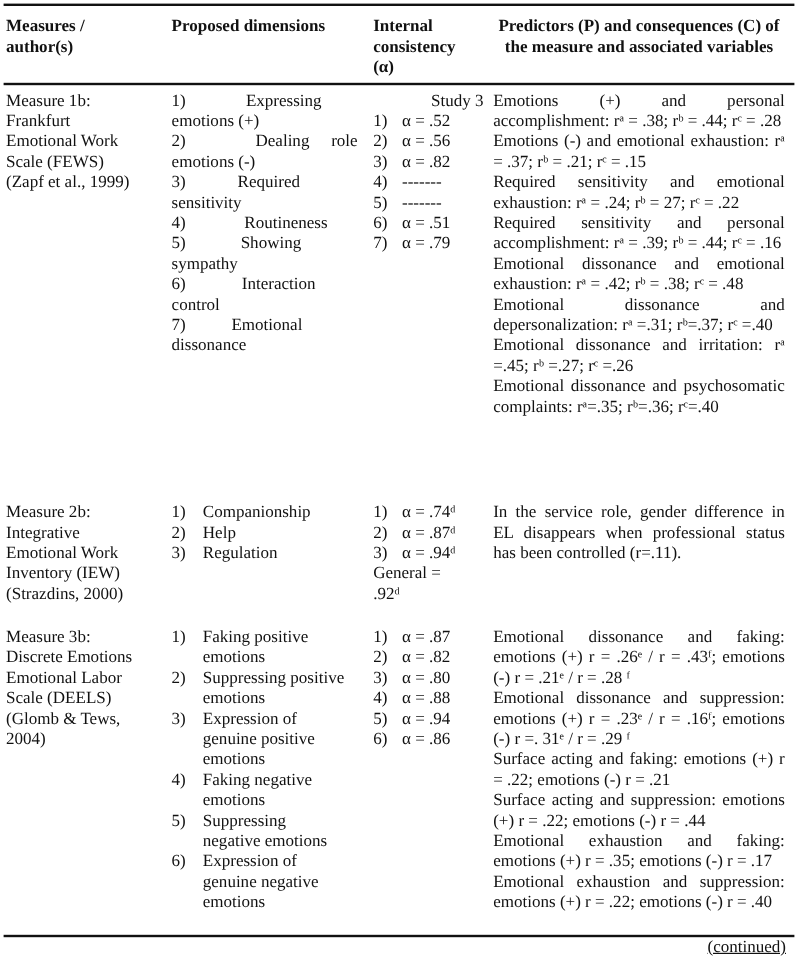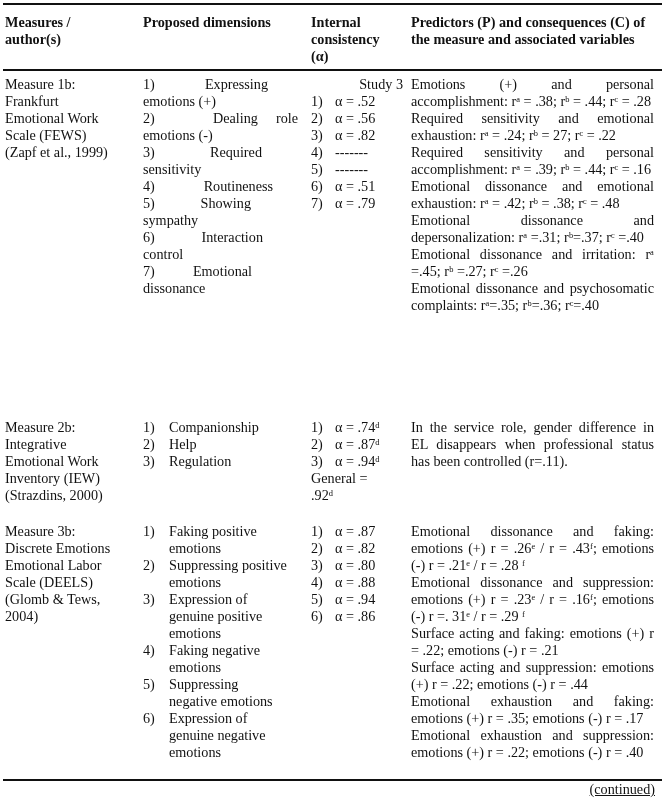--- a/index.html
+++ b/index.html
@@ -9,21 +9,21 @@
     line-height: 17px;
   }
   .rule { position: absolute; left: 3px; width: 659px; background: #111; }
   .rule.top { top: 3px; height: 2px; }
   .rule.mid { top: 69px; height: 2px; }
   .rule.bot { top: 779px; height: 2px; }
   .col { position: absolute; }
   .c1 { left: 5px; width: 125px; }
   .c2 { left: 143px; width: 155px; }
   .c3 { left: 311px; width: 92px; }
-  .c4 { left: 411px; width: 243px; }
+  .c4 { left: 411px; width: 243px; text-align: center; }
   .hdr { top: 14px; font-weight: bold; }
   .justify { text-align: justify; text-align-last: left; }
   .jline { display: flex; justify-content: space-between; }
   .item { display: flex; }
   .num { width: 26px; flex: 0 0 26px; }
   .anum { width: 24px; flex: 0 0 24px; text-align: left; }
   .para { margin: 0; }
   .study { text-align: right; padding-left: 12px; }
   .continued { position: absolute; right: 10px; top: 781px; text-decoration: underline; }
 </style>
@@ -66,21 +66,21 @@
     </div>
   <div>emotions (+)</div>
   <div class="jline">
       <span>2)</span>
       <span style="margin-left:40px">Dealing</span>
       <span>role</span>
     </div>
   <div>emotions (-)</div>
   <div class="jline">
       <span>3)</span>
-      <span style="margin-right:36px">Required</span>
+      <span style="margin-right:48px">Required</span>
     </div>
   <div>sensitivity</div>
   <div class="jline">
       <span>4)</span>
       <span style="margin-right:25px">Routineness</span>
     </div>
   <div class="jline">
       <span>5)</span>
       <span style="margin-right:47px">Showing</span>
     </div>
@@ -124,20 +124,21 @@
       <span>α = .51</span>
     </div>
   <div class="item">
       <span class="anum">7)</span>
       <span>α = .79</span>
     </div>
 </div>
 
 <div class="col c4 justify" style="top:76px">
   <p class="para">Emotions (+) and personal accomplishment: rᵃ = .38; rᵇ = .44; rᶜ = .28</p>
+  <p class="para">Emotions (-) and emotional exhaustion: rᵃ = .37; rᵇ = .21; rᶜ = .15</p>
   <p class="para">Required sensitivity and emotional exhaustion: rᵃ = .24; rᵇ = 27; rᶜ = .22</p>
   <p class="para">Required sensitivity and personal accomplishment: rᵃ = .39; rᵇ = .44; rᶜ = .16</p>
   <p class="para">Emotional dissonance and emotional exhaustion: rᵃ = .42; rᵇ = .38; rᶜ = .48</p>
   <p class="para">Emotional dissonance and depersonalization: rᵃ =.31; rᵇ=.37; rᶜ =.40</p>
   <p class="para">Emotional dissonance and irritation: rᵃ =.45; rᵇ =.27; rᶜ =.26</p>
   <p class="para">Emotional dissonance and psychosomatic complaints: rᵃ=.35; rᵇ=.36; rᶜ=.40</p>
 </div>
 
 <div class="col c1" style="top:419px">
   <div>Measure 2b:</div>

